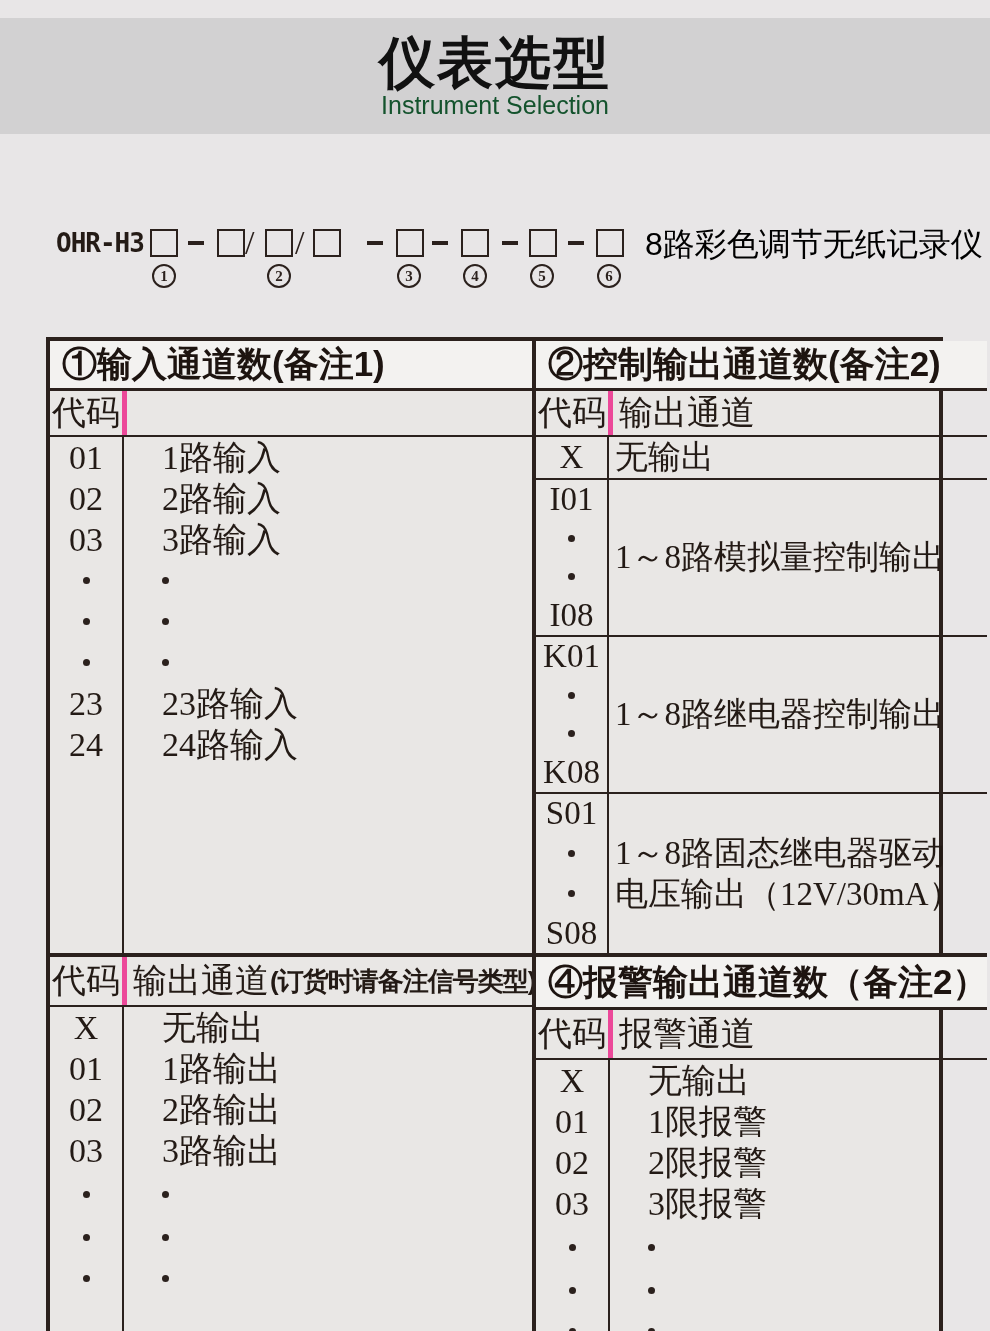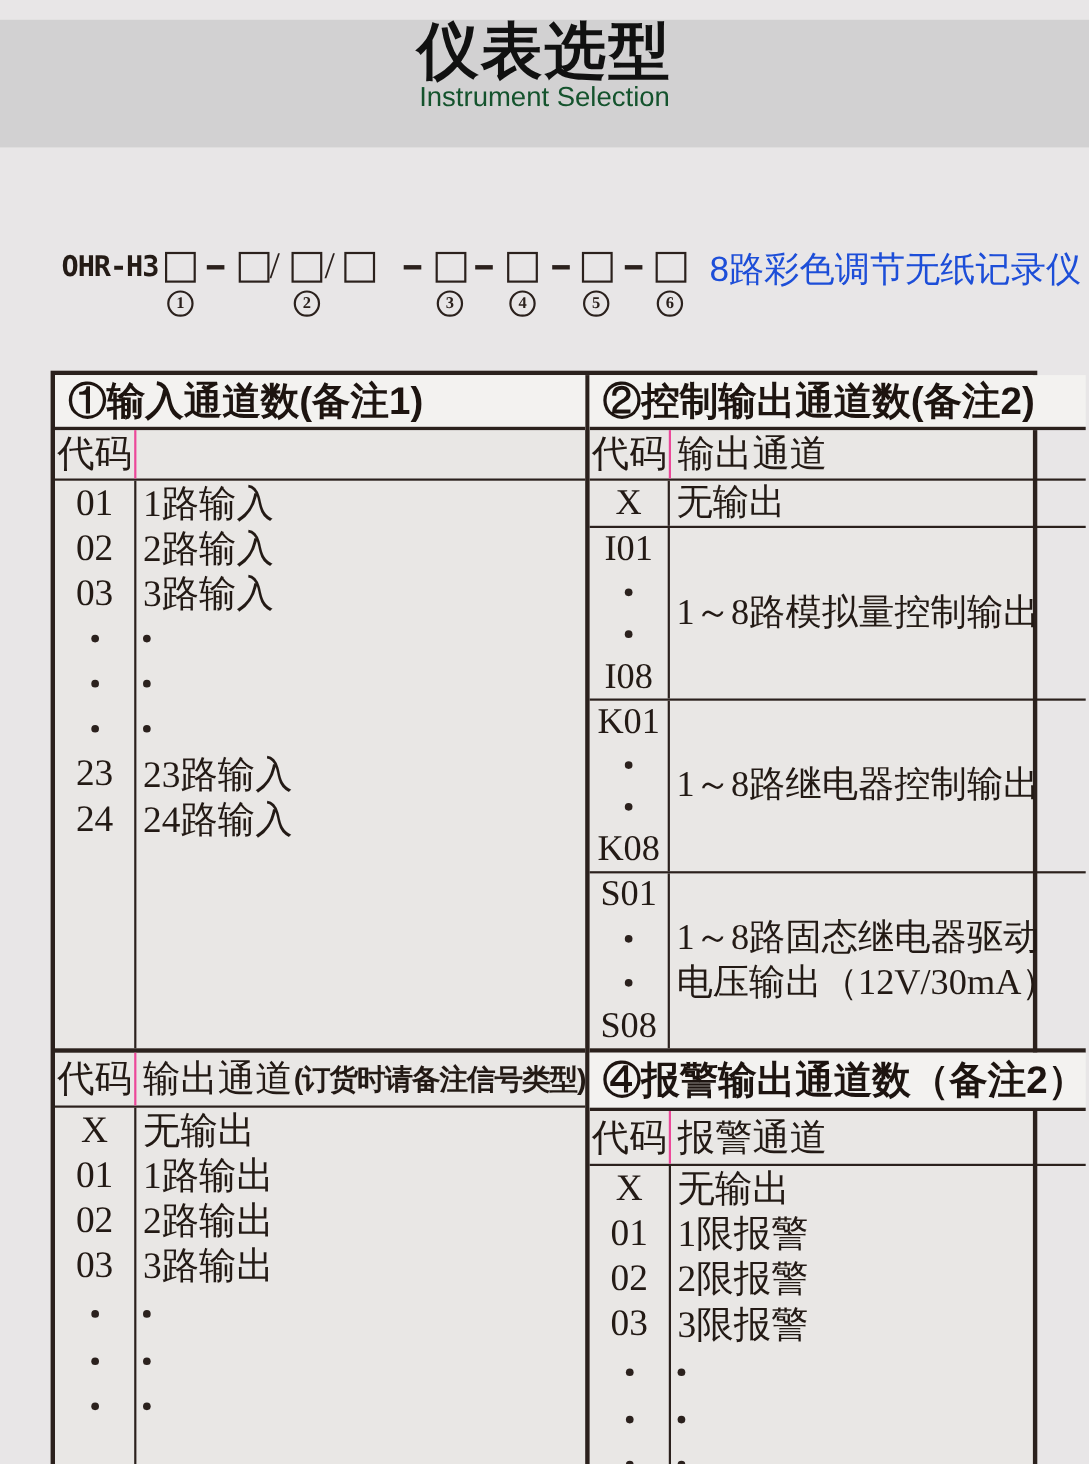--- a/index.html
+++ b/index.html
@@ -8,42 +8,42 @@
     background:#e8e6e7;
     font-family:"Liberation Sans",sans-serif;
     color:#231a15;
   }
   .page{position:absolute;inset:0;}
 
   
   .banner{
     position:absolute;left:0;top:18px;width:990px;height:116px;
     background:#d2d1d2;
-    display:flex;flex-direction:column;align-items:center;
+    display:flex;flex-direction:column;align-items:center;justify-content:center;
   }
   .banner-title{
     font-size:56px;font-weight:700;letter-spacing:2px;line-height:56px;
     color:#111;font-family:"Liberation Sans",sans-serif;
   }
   .banner-subtitle{
     font-size:25px;font-weight:400;line-height:26px;margin-top:1px;color:#14532d;
   }
 
   
   .model-line{position:absolute;left:0;top:0;width:842px;height:300px;pointer-events:none;}
   .model-prefix{
     position:absolute;left:56px;top:228px;
     font-family:"DejaVu Sans Mono","Liberation Mono",monospace;
     font-weight:700;font-size:26px;line-height:30px;letter-spacing:-1px;
     color:#241b16;white-space:nowrap;
   }
   .model-suffix{
     position:absolute;left:645px;top:226px;
     font-size:32px;font-weight:500;line-height:36px;letter-spacing:0px;
-    color:#1d4ed8;white-space:nowrap;
+    color:#000000;white-space:nowrap;
   }
   .mbox{
     position:absolute;top:229px;width:24px;height:24px;
     border:2px solid #2b211d;background:transparent;
   }
   .mdash{
     position:absolute;top:241px;width:16px;height:4px;background:#2b211d;
   }
   .mslash{
     position:absolute;top:226px;font-size:34px;line-height:34px;
@@ -76,34 +76,34 @@
     white-space:nowrap;overflow:hidden;
   }
   .sec-hdr.bottom{height:50px;flex:0 0 50px;}
 
   .col-hdr{
     height:44px;flex:0 0 44px;border-bottom:2px solid #2b211d;
     display:flex;font-family:"Liberation Serif",serif;font-size:34px;color:#231a15;
   }
   .col-hdr.bottom{height:48px;flex:0 0 48px;}
   .ch-code{
-    width:72px;flex:0 0 72px;border-right:2px solid #ec4899;
+    width:72px;flex:0 0 72px;border-right:5px solid #ec4899;
     display:flex;align-items:center;justify-content:center;white-space:nowrap;
   }
   .ch-desc{flex:1;display:flex;align-items:center;padding-left:6px;white-space:nowrap;overflow:hidden;}
   .hdr-note{
     font-family:"Liberation Sans",sans-serif;font-size:26px;font-weight:700;
     margin-left:1px;letter-spacing:-1px;white-space:nowrap;
   }
 
   .data{display:flex;font-family:"Liberation Serif",serif;font-size:34px;}
   .data.top{height:516px;flex:0 0 516px;border-bottom:4px solid #2b211d;}
   .data.bottom{flex:1;}
   .dcol-code{width:72px;flex:0 0 72px;border-right:2px solid #2b211d;display:flex;flex-direction:column;}
-  .dcol-desc{flex:1;display:flex;flex-direction:column;}
+  .dcol-desc{flex:1;display:flex;flex-direction:column;padding-left:32px;}
   .line{height:41px;flex:0 0 41px;display:flex;align-items:center;white-space:nowrap;}
   .line.gap{height:46px;flex:0 0 46px;}
   .dcol-code .line{justify-content:center;}
   .dcol-desc .line{padding-left:6px;}
 
   
   .blocks{display:flex;flex-direction:column;height:516px;flex:0 0 516px;border-bottom:4px solid #2b211d;
           font-family:"Liberation Serif",serif;font-size:33px;}
   .block{display:flex;border-bottom:2px solid #2b211d;box-sizing:content-box;}
   .block:last-child{border-bottom:none;}

